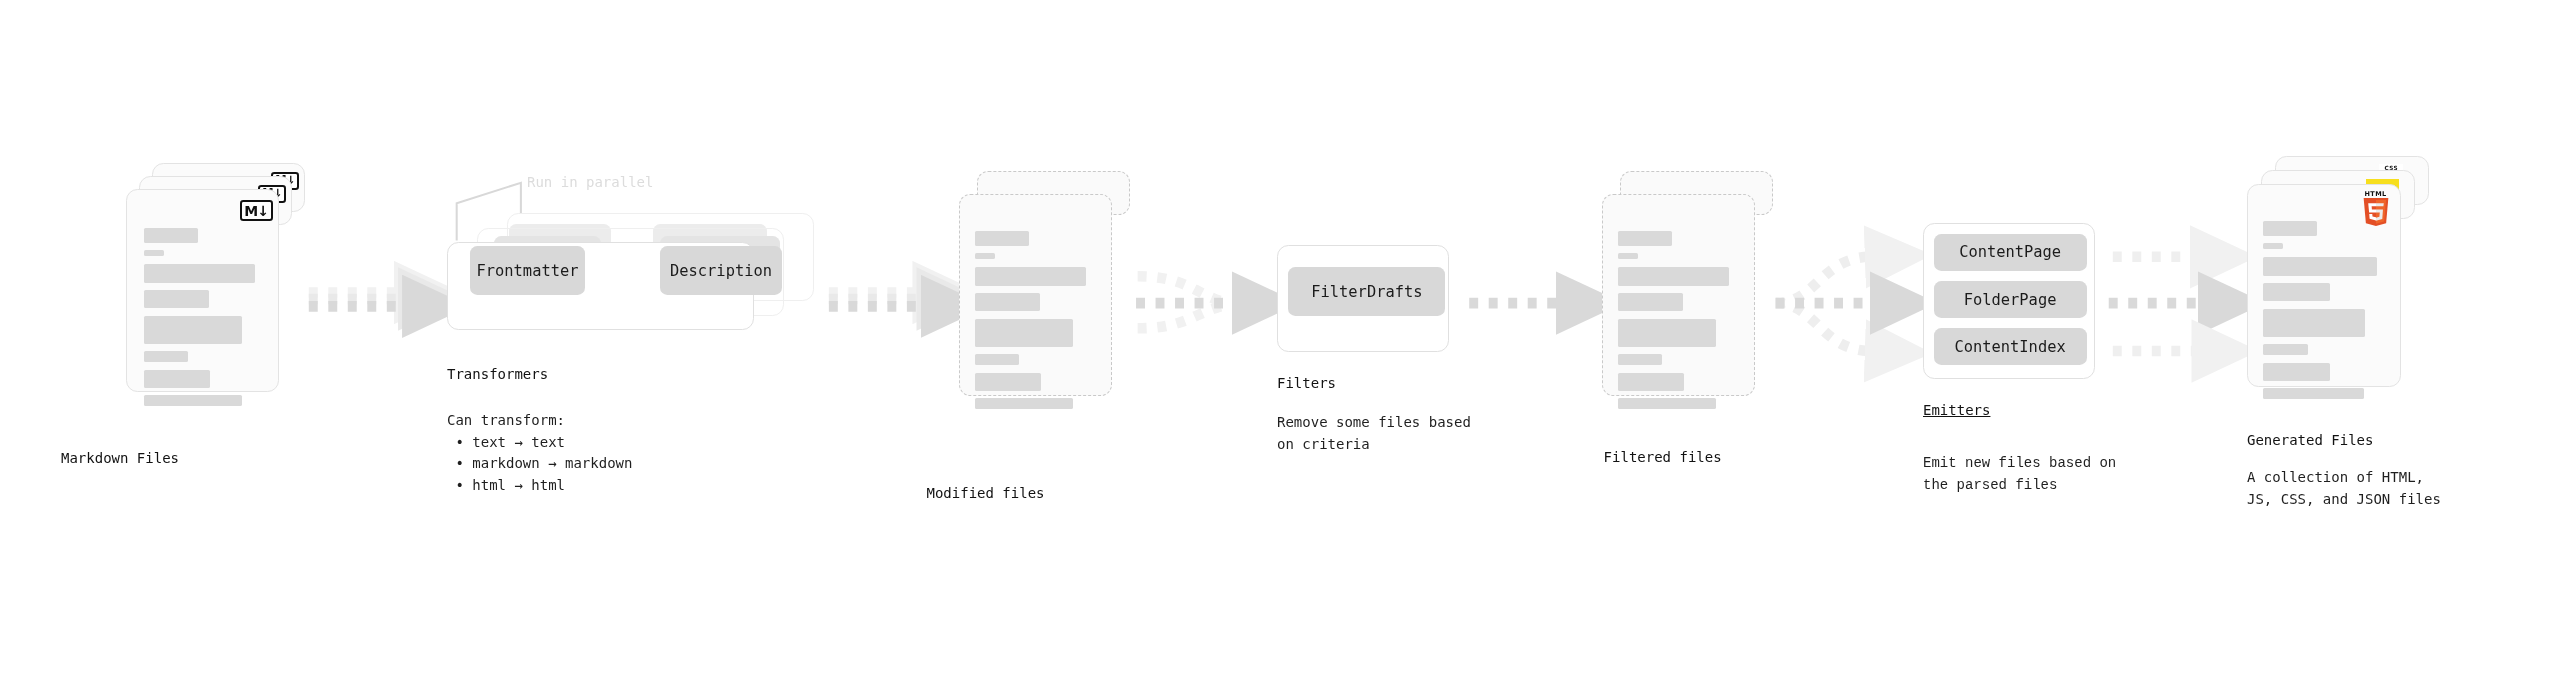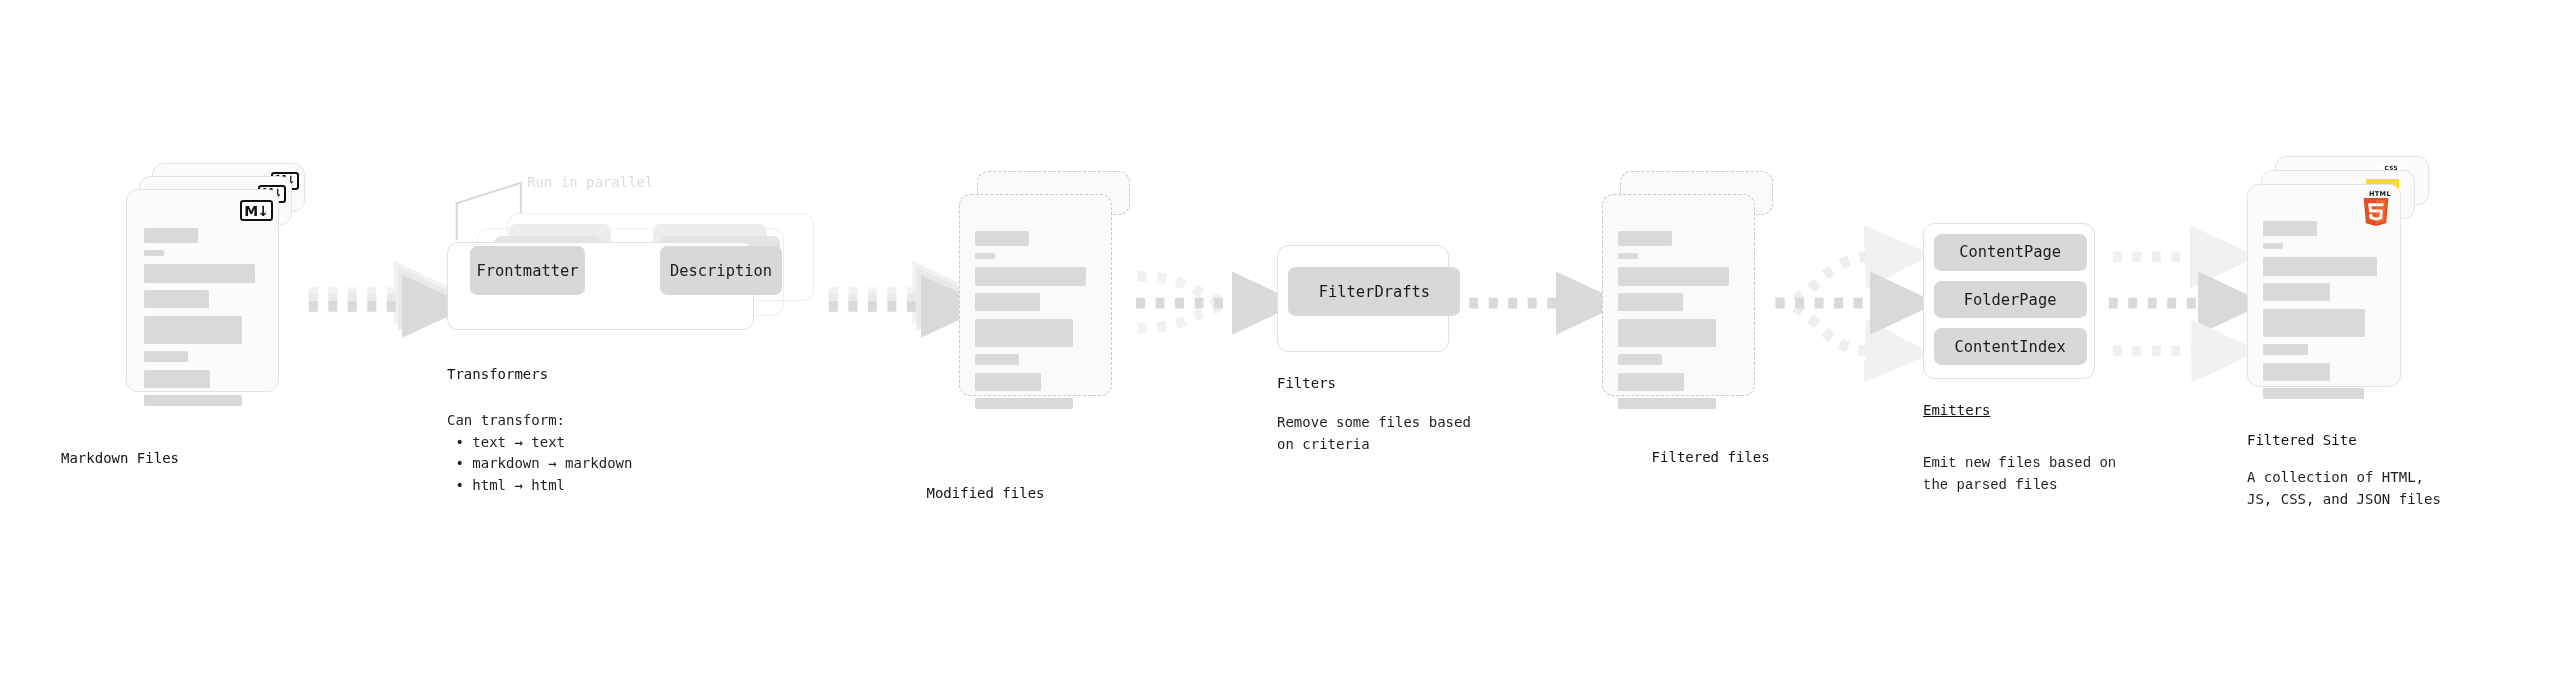--- a/index.html
+++ b/index.html
@@ -29,21 +29,21 @@
     border-radius:3.3px;background:#fff;box-sizing:border-box;
     display:flex;align-items:center;justify-content:center;
     font-family:"DejaVu Sans","Liberation Sans",sans-serif;
     font-weight:bold;font-size:14px;line-height:1;color:#111;letter-spacing:-0.8px;
   }
   .md-logo.small{width:28px;height:18px;border-width:2.4px;font-size:11.4px;}
 
   
   .html5{position:absolute;width:31px;height:36px;}
   .html5 .word{
-    position:absolute;top:0;left:0;width:31px;text-align:right;
+    position:absolute;top:0;left:0;width:31px;text-align:center;
     font-family:"DejaVu Sans","Liberation Sans",sans-serif;
     font-size:6.5px;font-weight:bold;color:#111;letter-spacing:0.4px;
   }
   .html5 .shield{
     position:absolute;top:8.1px;left:1.6px;width:28px;height:28px;
   }
   .js-badge{position:absolute;width:32.5px;height:13px;background:#f7df1e;}
   .css-badge{
     position:absolute;width:24.4px;height:9.8px;background:#fff;
     border-bottom:3.3px solid #264de4;
@@ -206,42 +206,42 @@
         <div class="bar" style="width:44px;height:11.4px;"></div>
         <div class="bar" style="width:66px;height:18px;"></div>
         <div class="bar" style="width:98px;height:11.4px;"></div>
       </div>
     </div>
     <div class="title" style="left:-32.5px;top:278px;margin-top:36px;">Modified files</div>
   </div>
 
   <div class="node" style="left:1277px;top:245px;">
     <div class="pbox" style="left:0px;top:0px;width:172px;height:107px;"></div>
-    <div class="chip" style="left:11.4px;top:22px;width:172px;height:49px;">FilterDrafts</div>
+    <div class="chip" style="left:11.4px;top:22px;width:157px;height:49px;">FilterDrafts</div>
     <div class="title" style="left:0px;top:130px;">Filters</div>
     <div class="sub" style="left:0px;top:167px;">Remove some files based
 on criteria</div>
   </div>
 
   <div class="node" style="left:1602px;top:171px;">
     <div class="doc-stack" style="width:179px;height:228px;">
       <div class="doc dashed" style="left:18px;top:0px;width:153px;height:44px;"></div>
       <div class="doc dashed" style="left:0px;top:23px;width:153px;height:202px;"></div>
       <div class="doc-body" style="left:16.3px;top:60px;width:122px;">
         <div class="bar" style="width:54px;height:14.6px;"></div>
         <div class="bar" style="width:19.5px;height:6.5px;"></div>
         <div class="bar" style="width:111px;height:19.5px;"></div>
         <div class="bar" style="width:65px;height:18px;"></div>
         <div class="bar" style="width:98px;height:28px;"></div>
         <div class="bar" style="width:44px;height:11.4px;"></div>
         <div class="bar" style="width:66px;height:18px;"></div>
         <div class="bar" style="width:98px;height:11.4px;"></div>
       </div>
     </div>
-    <div class="title" style="left:1.6px;top:278px;margin-left:48px;">Filtered files</div>
+    <div class="title" style="left:1.6px;top:278px;">Filtered files</div>
   </div>
 
   <div class="node" style="left:1923px;top:223px;">
     <div class="pbox" style="left:0px;top:0px;width:172px;height:156px;"></div>
     <div class="chip" style="left:10.6px;top:10.6px;width:153px;height:37px;">ContentPage</div>
     <div class="chip" style="left:10.6px;top:58px;width:153px;height:37px;">FolderPage</div>
     <div class="chip" style="left:10.6px;top:105px;width:153px;height:37px;">ContentIndex</div>
     <div class="title" style="left:0px;top:179px;text-decoration:underline;">Emitters</div>
     <div class="sub" style="left:0px;top:230px;font-family:Liberation Mono, monospace;">Emit new files based on
 the parsed files</div>
@@ -271,19 +271,19 @@
         <div class="bar" style="width:54px;height:14.6px;"></div>
         <div class="bar" style="width:19.5px;height:6.5px;"></div>
         <div class="bar" style="width:114px;height:19.5px;"></div>
         <div class="bar" style="width:67px;height:18px;"></div>
         <div class="bar" style="width:102px;height:28px;"></div>
         <div class="bar" style="width:45px;height:11.4px;"></div>
         <div class="bar" style="width:67px;height:18px;"></div>
         <div class="bar" style="width:101px;height:11.4px;"></div>
       </div>
     </div>
-    <div class="title" style="left:0px;top:276px;">Filtered Site</div>
+    <div class="title" style="left:0px;top:276px;">Generated Files</div>
     <div class="sub" style="left:0px;top:311px;">A collection of HTML,
 JS, CSS, and JSON files</div>
   </div>
 
 </div>
 
 
 </body></html>

